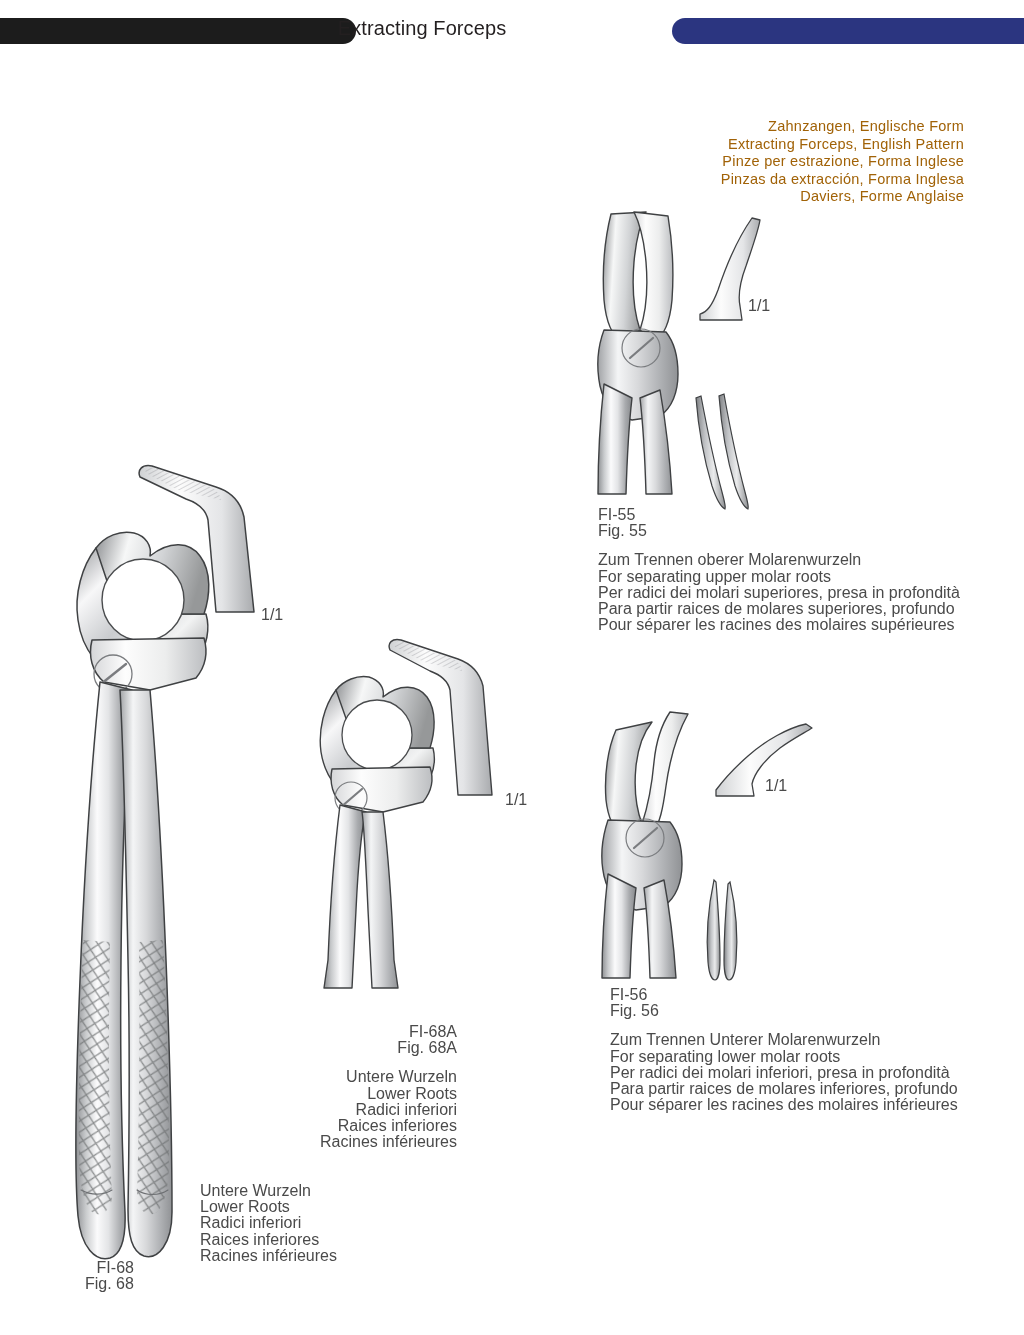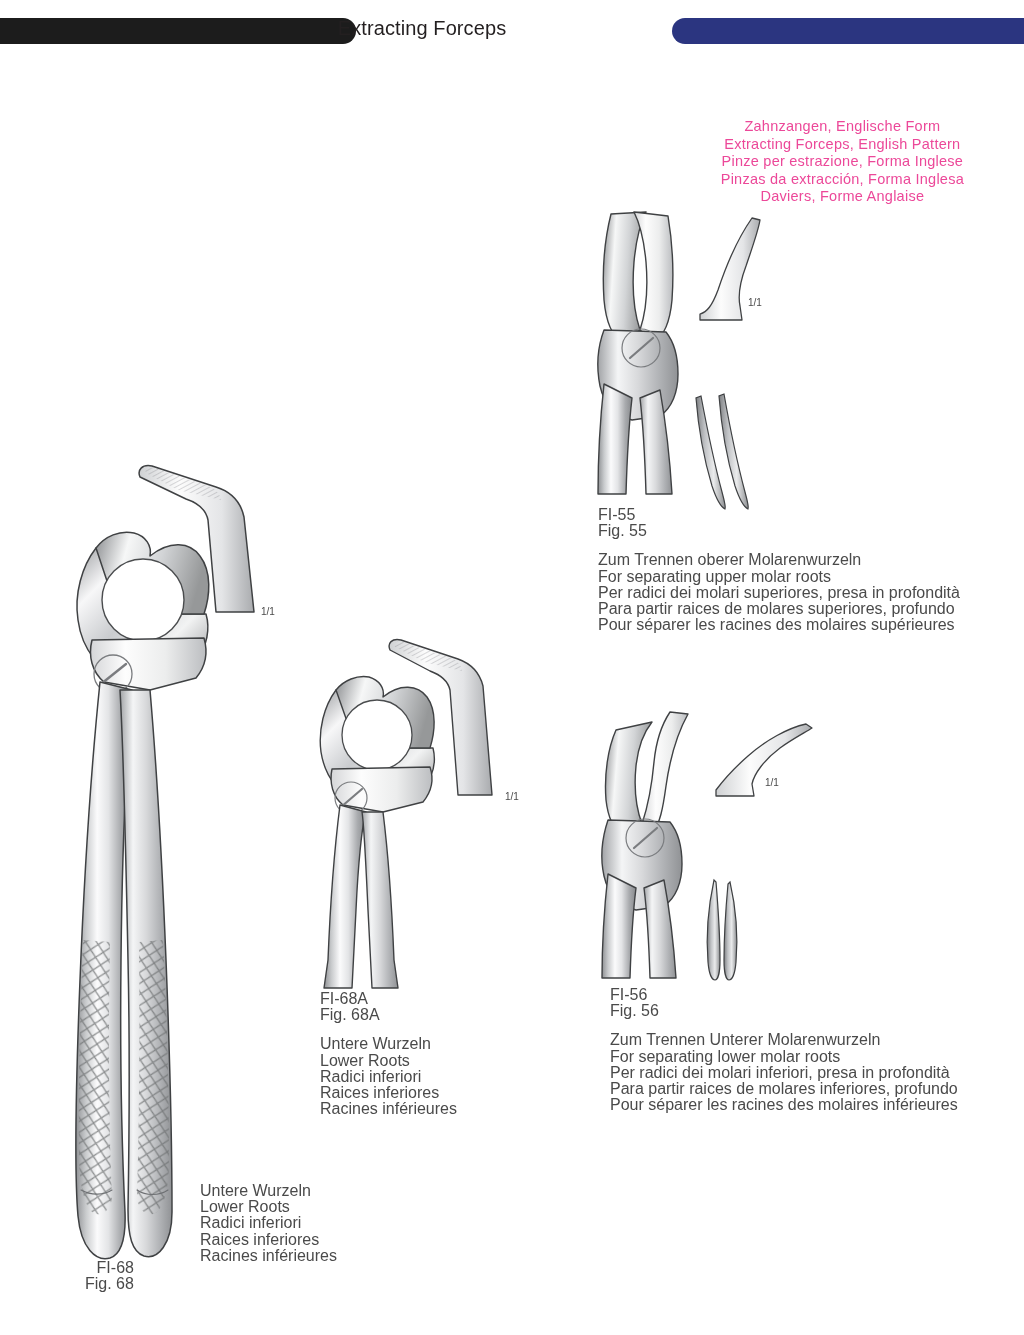--- a/index.html
+++ b/index.html
@@ -15,36 +15,36 @@
   
   .hdr-bar{position:absolute;top:18px;height:26px;}
   .hdr-bar.black{left:-10px;width:366px;background:#1c1c1c;
      border-top-right-radius:13px;border-bottom-right-radius:13px;}
   .hdr-bar.blue{left:672px;width:362px;background:#2b3580;
      border-top-left-radius:13px;border-bottom-left-radius:13px;}
   .hdr-title{position:absolute;top:17px;left:0;width:844px;text-align:center;
      font-size:20px;color:#231f20;letter-spacing:.1px;}
 
   
-  .lang-head{position:absolute;top:118px;right:60px;text-align:center;
-     font-size:14.5px;line-height:17.6px;color:#ec4899;letter-spacing:.25px;}
+  .lang-head{position:absolute;top:118px;right:60px;text-align:right;
+     font-size:14.5px;line-height:17.6px;color:#a16207;letter-spacing:.25px;}
   .lang-head div{white-space:nowrap;}
 
   .cap{position:absolute;font-size:16px;line-height:16.2px;color:#4a4a4a;}
   .cap .code{line-height:16.2px;}
   .cap .gap{height:13px;}
   .cap .desc div{white-space:nowrap;}
 
   #cap-fi55{left:598px;top:507px;}
   #cap-fi56{left:598px;top:987px;margin-left:12px;}
-  #cap-fi68a{left:320px;top:991px;}
+  #cap-fi68a{left:320px;top:1024px;text-align:right;}
   #cap-fi68-desc{left:200px;top:1183px;}
   #cap-fi68-code{left:85px;top:1260px;text-align:right;}
 
-  .scale{position:absolute;font-size:10px;color:#4a4a4a;}
+  .scale{position:absolute;font-size:16px;color:#4a4a4a;}
   #sc-fi68{left:261px;top:606px;}
   #sc-fi68a{left:505px;top:791px;}
   #sc-fi55{left:748px;top:297px;}
   #sc-fi56{left:765px;top:777px;}
 
   svg{position:absolute;overflow:visible;}
   .ill{position:absolute;}
 </style>
 </head>
 <body>

